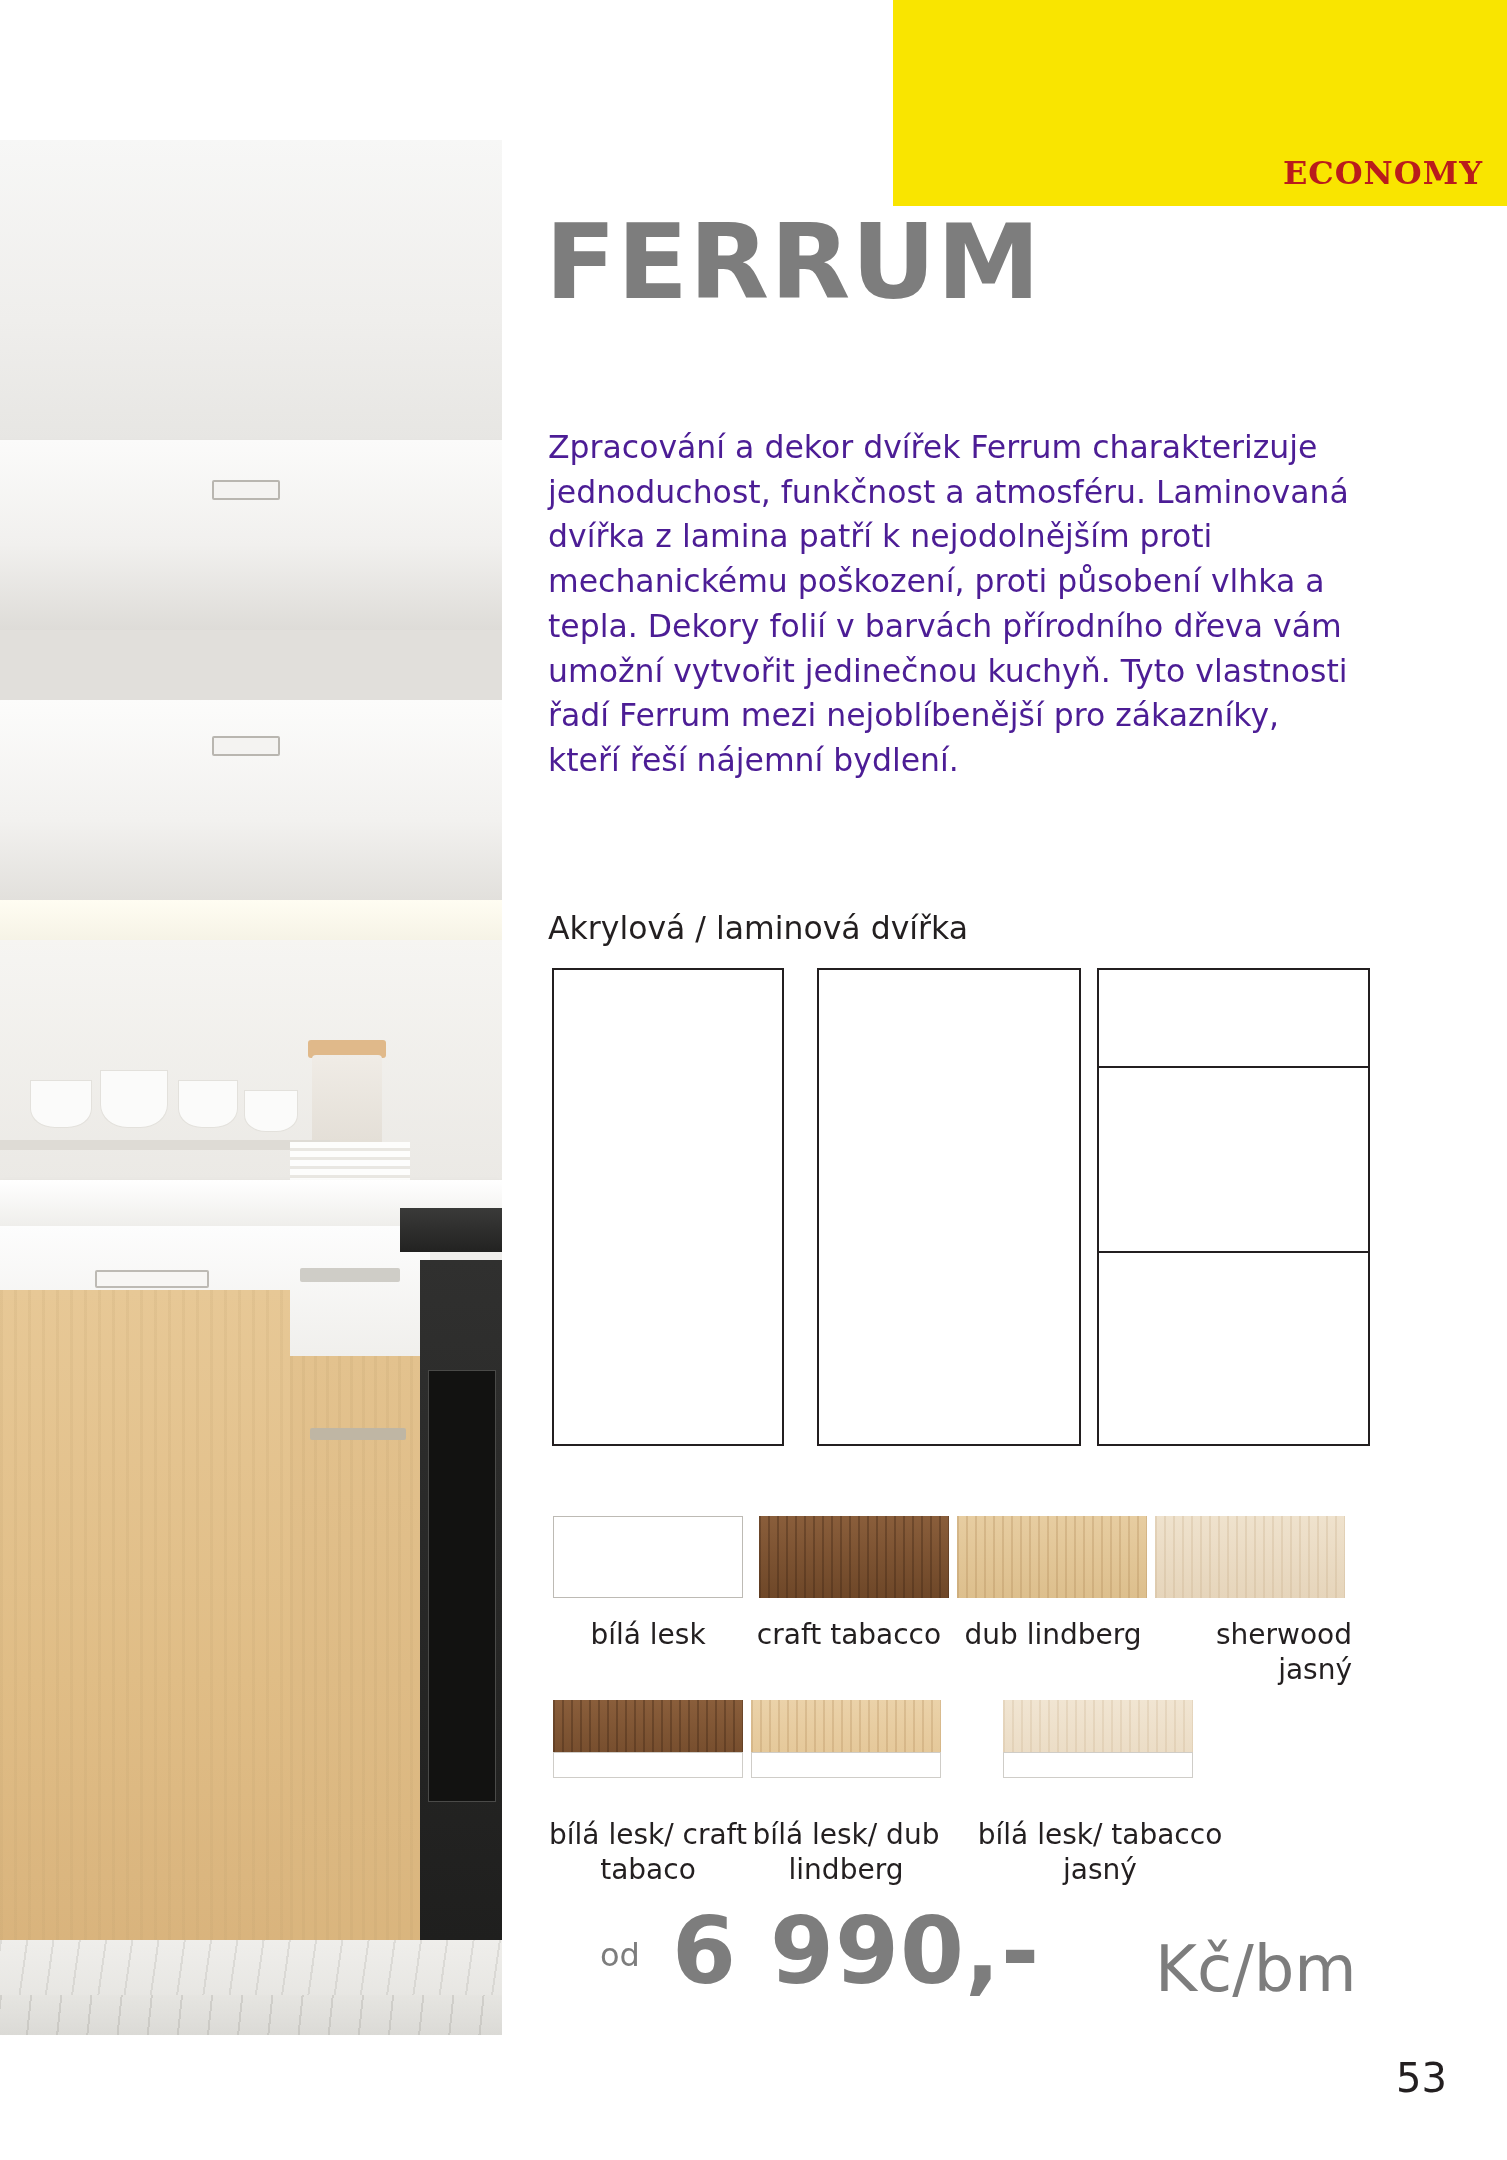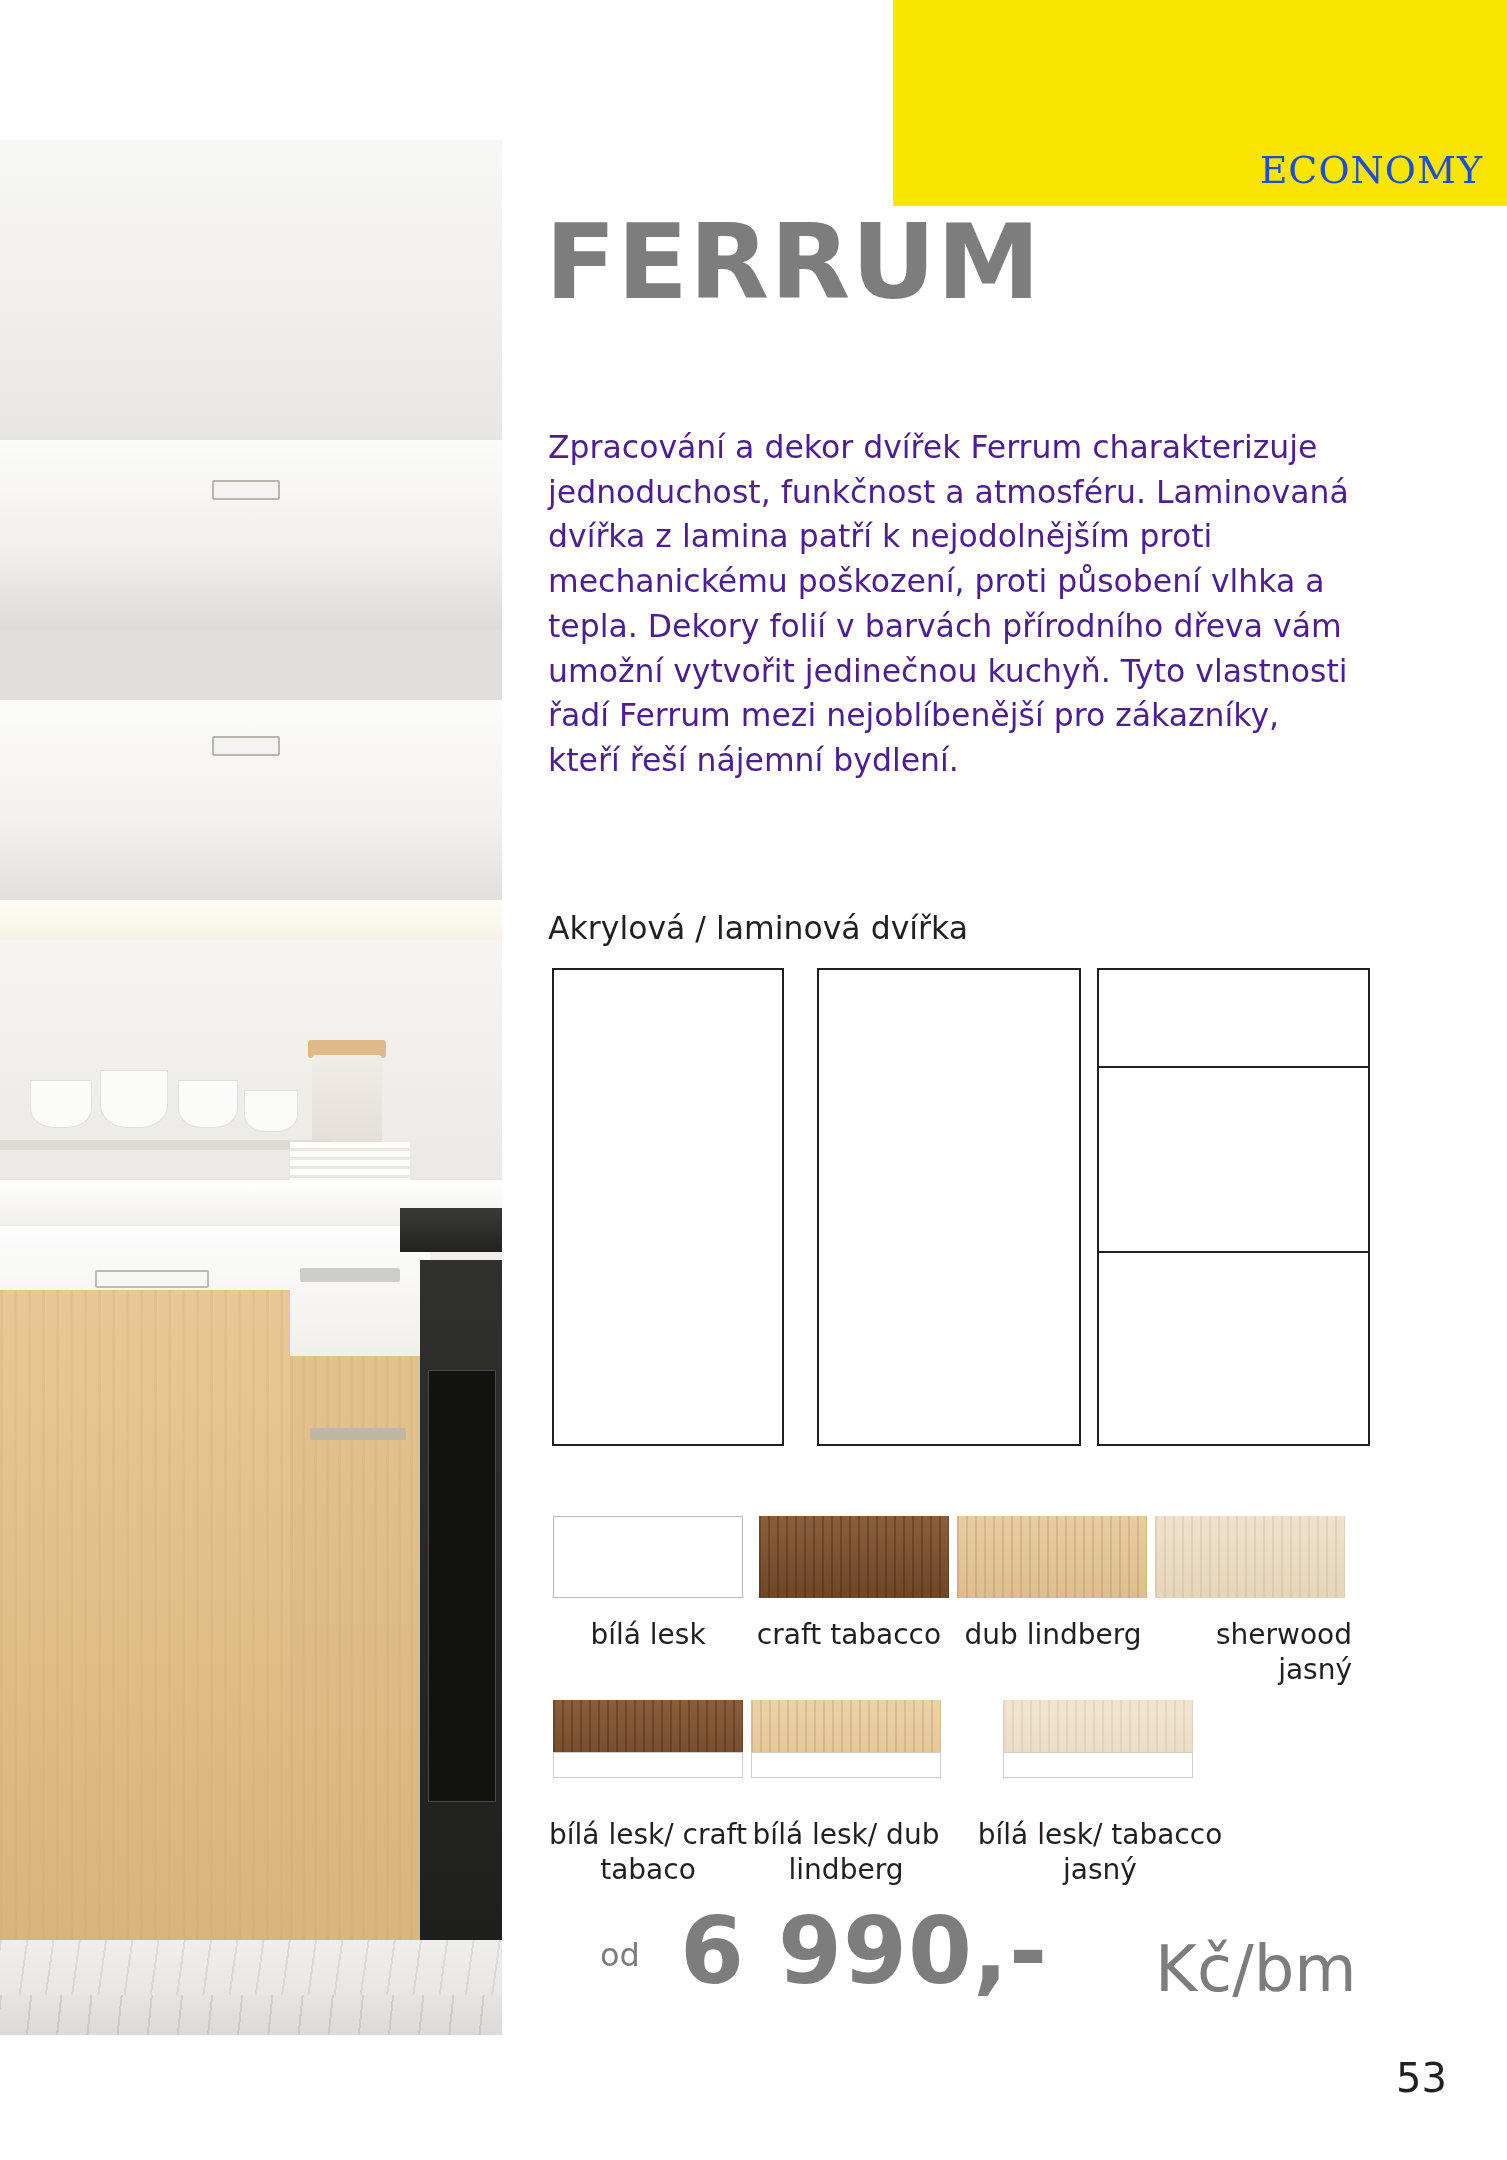--- a/index.html
+++ b/index.html
@@ -22,24 +22,24 @@
     top: 0;
     width: 614px;
     height: 206px;
     background: #f9e500;
   }
   .economy-label {
     position: absolute;
     right: 24px;
     bottom: 14px;
     font-family: "DejaVu Serif", serif;
-    font-weight: normal;
-    font-size: 38px;
+    font-weight: bold;
+    font-size: 32px;
     letter-spacing: 1px;
-    color: #1d4ed8;
+    color: #b91c1c;
     white-space: nowrap;
   }
 
   
   .photo {
     position: absolute;
     left: 0;
     top: 140px;
     width: 502px;
     height: 1895px;
@@ -332,21 +332,21 @@
     font-weight: bold;
   }
   .price-od {
     position: absolute;
     left: 0; top: 26px;
     font-size: 32px;
     font-weight: normal;
   }
   .price-val {
     position: absolute;
-    left: 80px; top: -12px;
+    left: 72px; top: -12px;
     font-size: 92px;
     letter-spacing: 1px;
     text-align: center;
   }
   .price-unit {
     position: absolute;
     left: 555px; top: 22px;
     font-size: 64px;
     font-weight: normal;
   }

